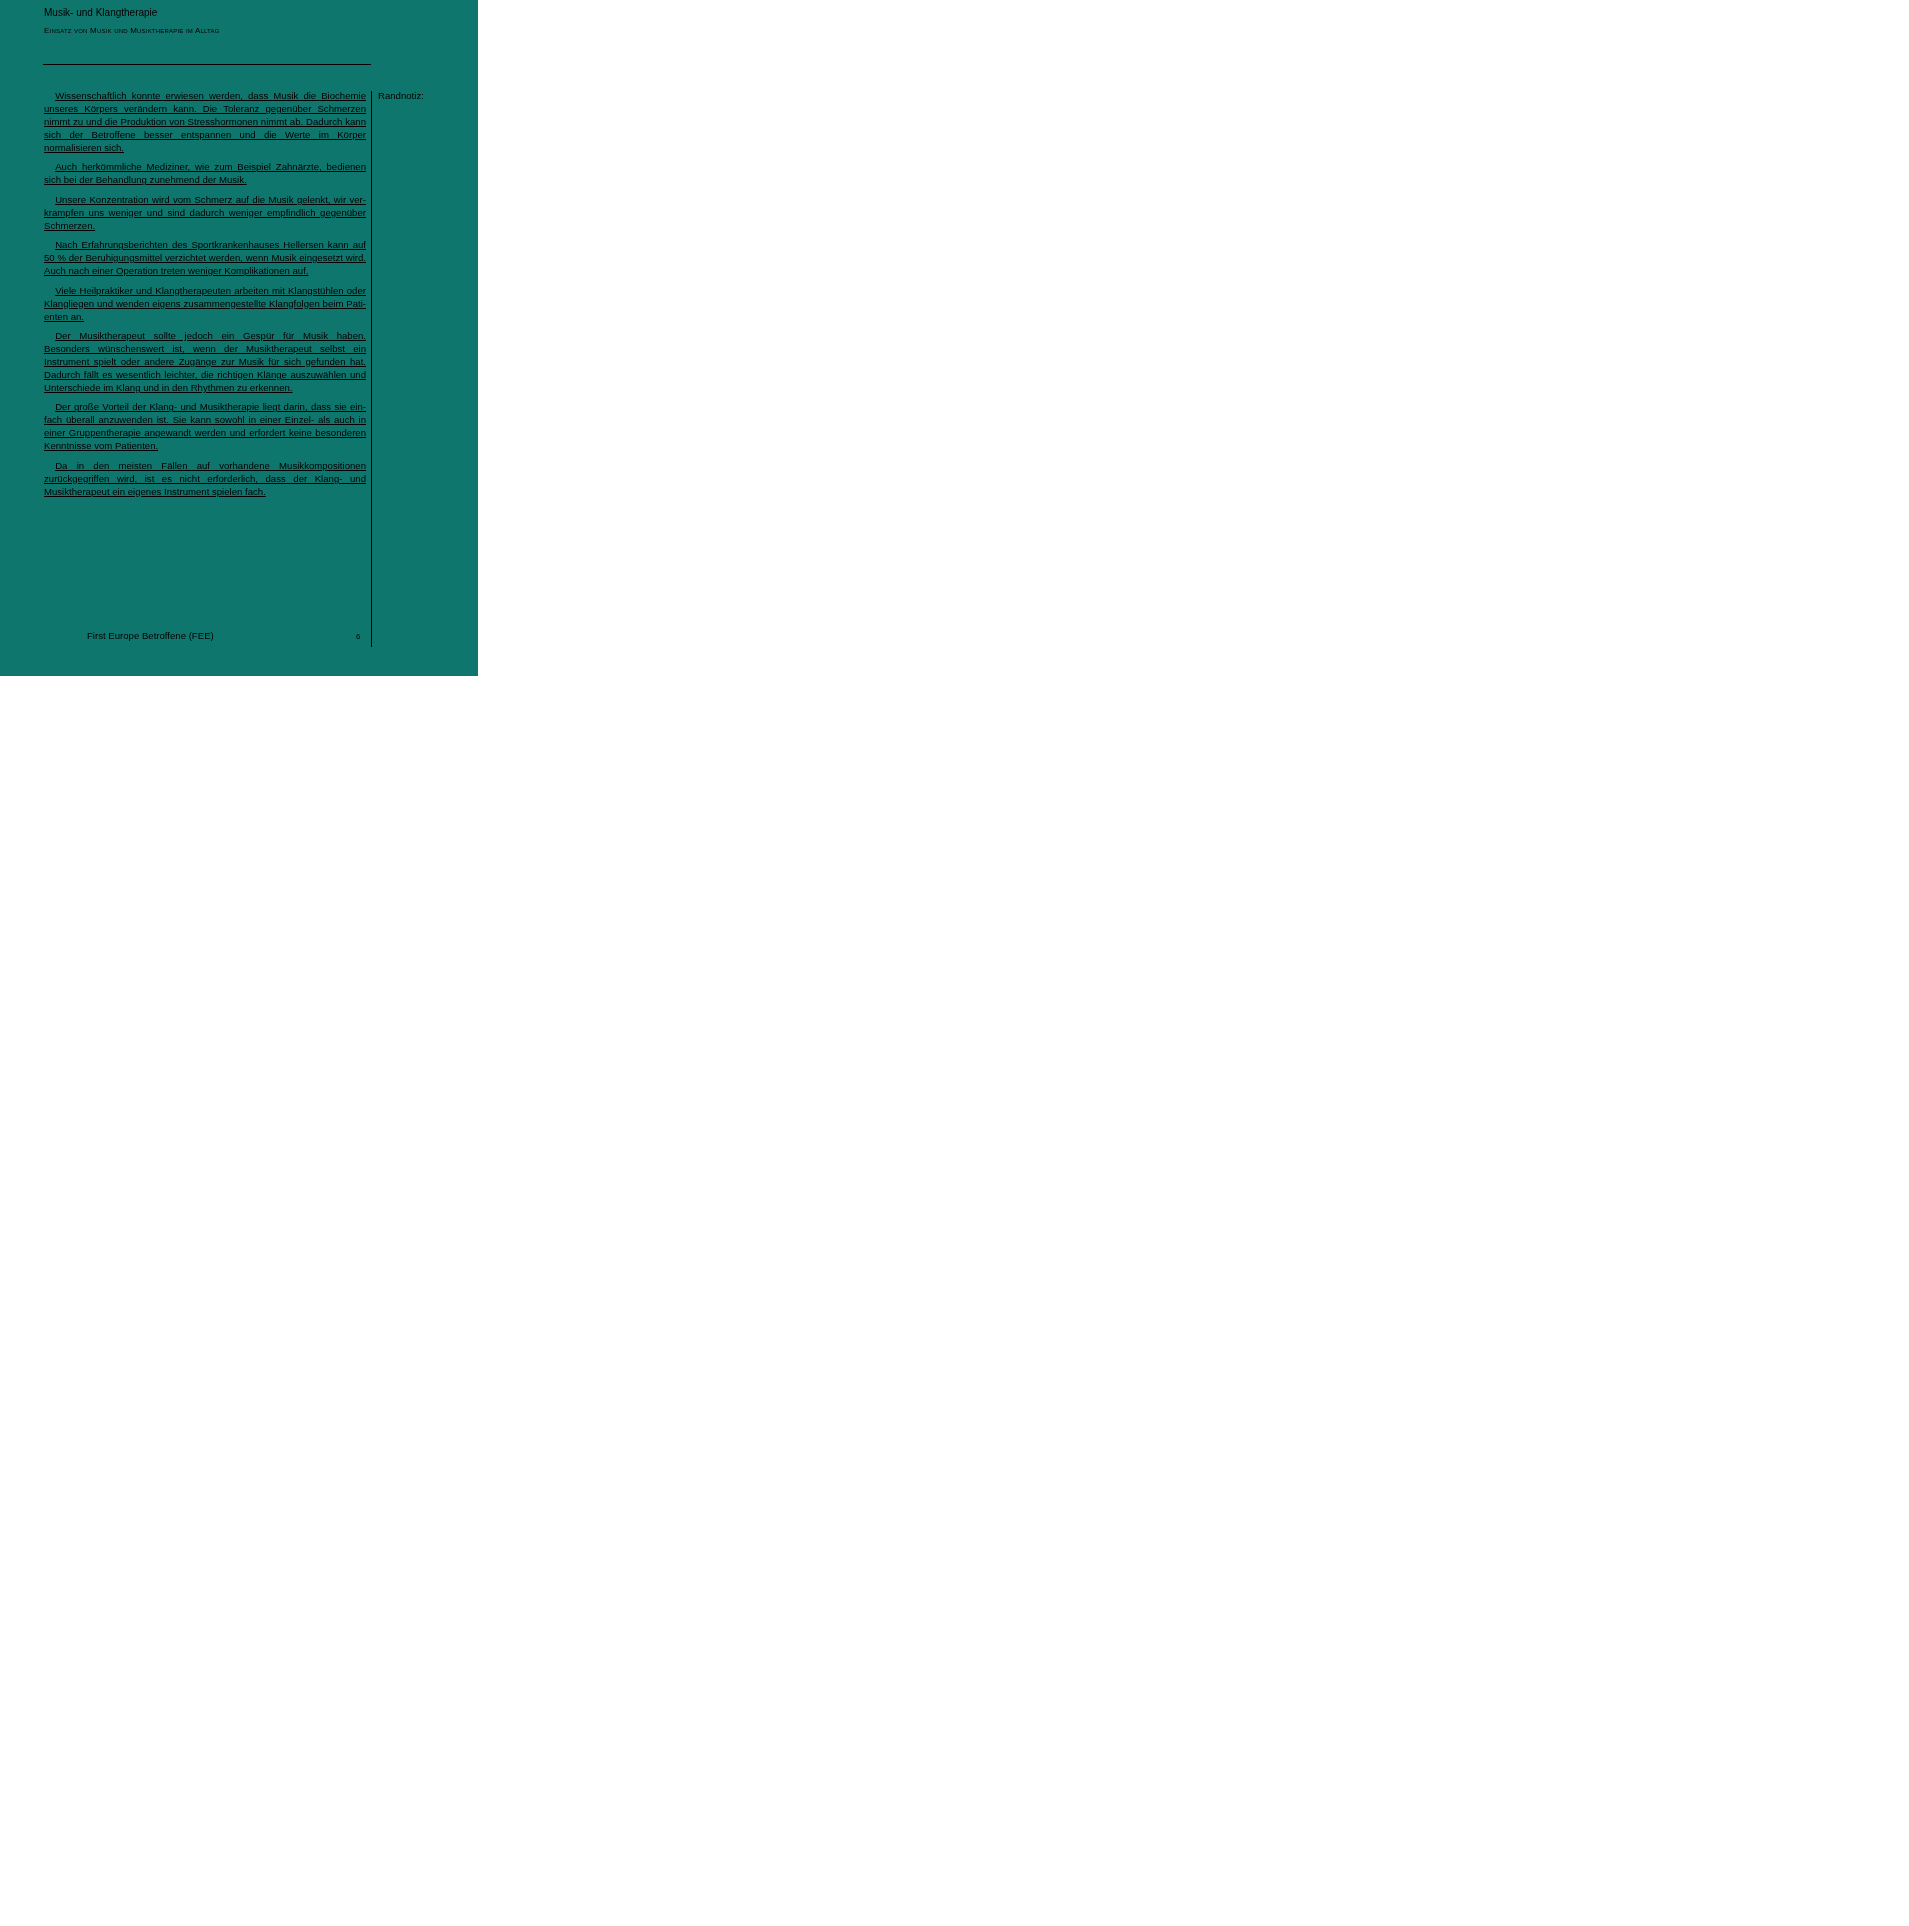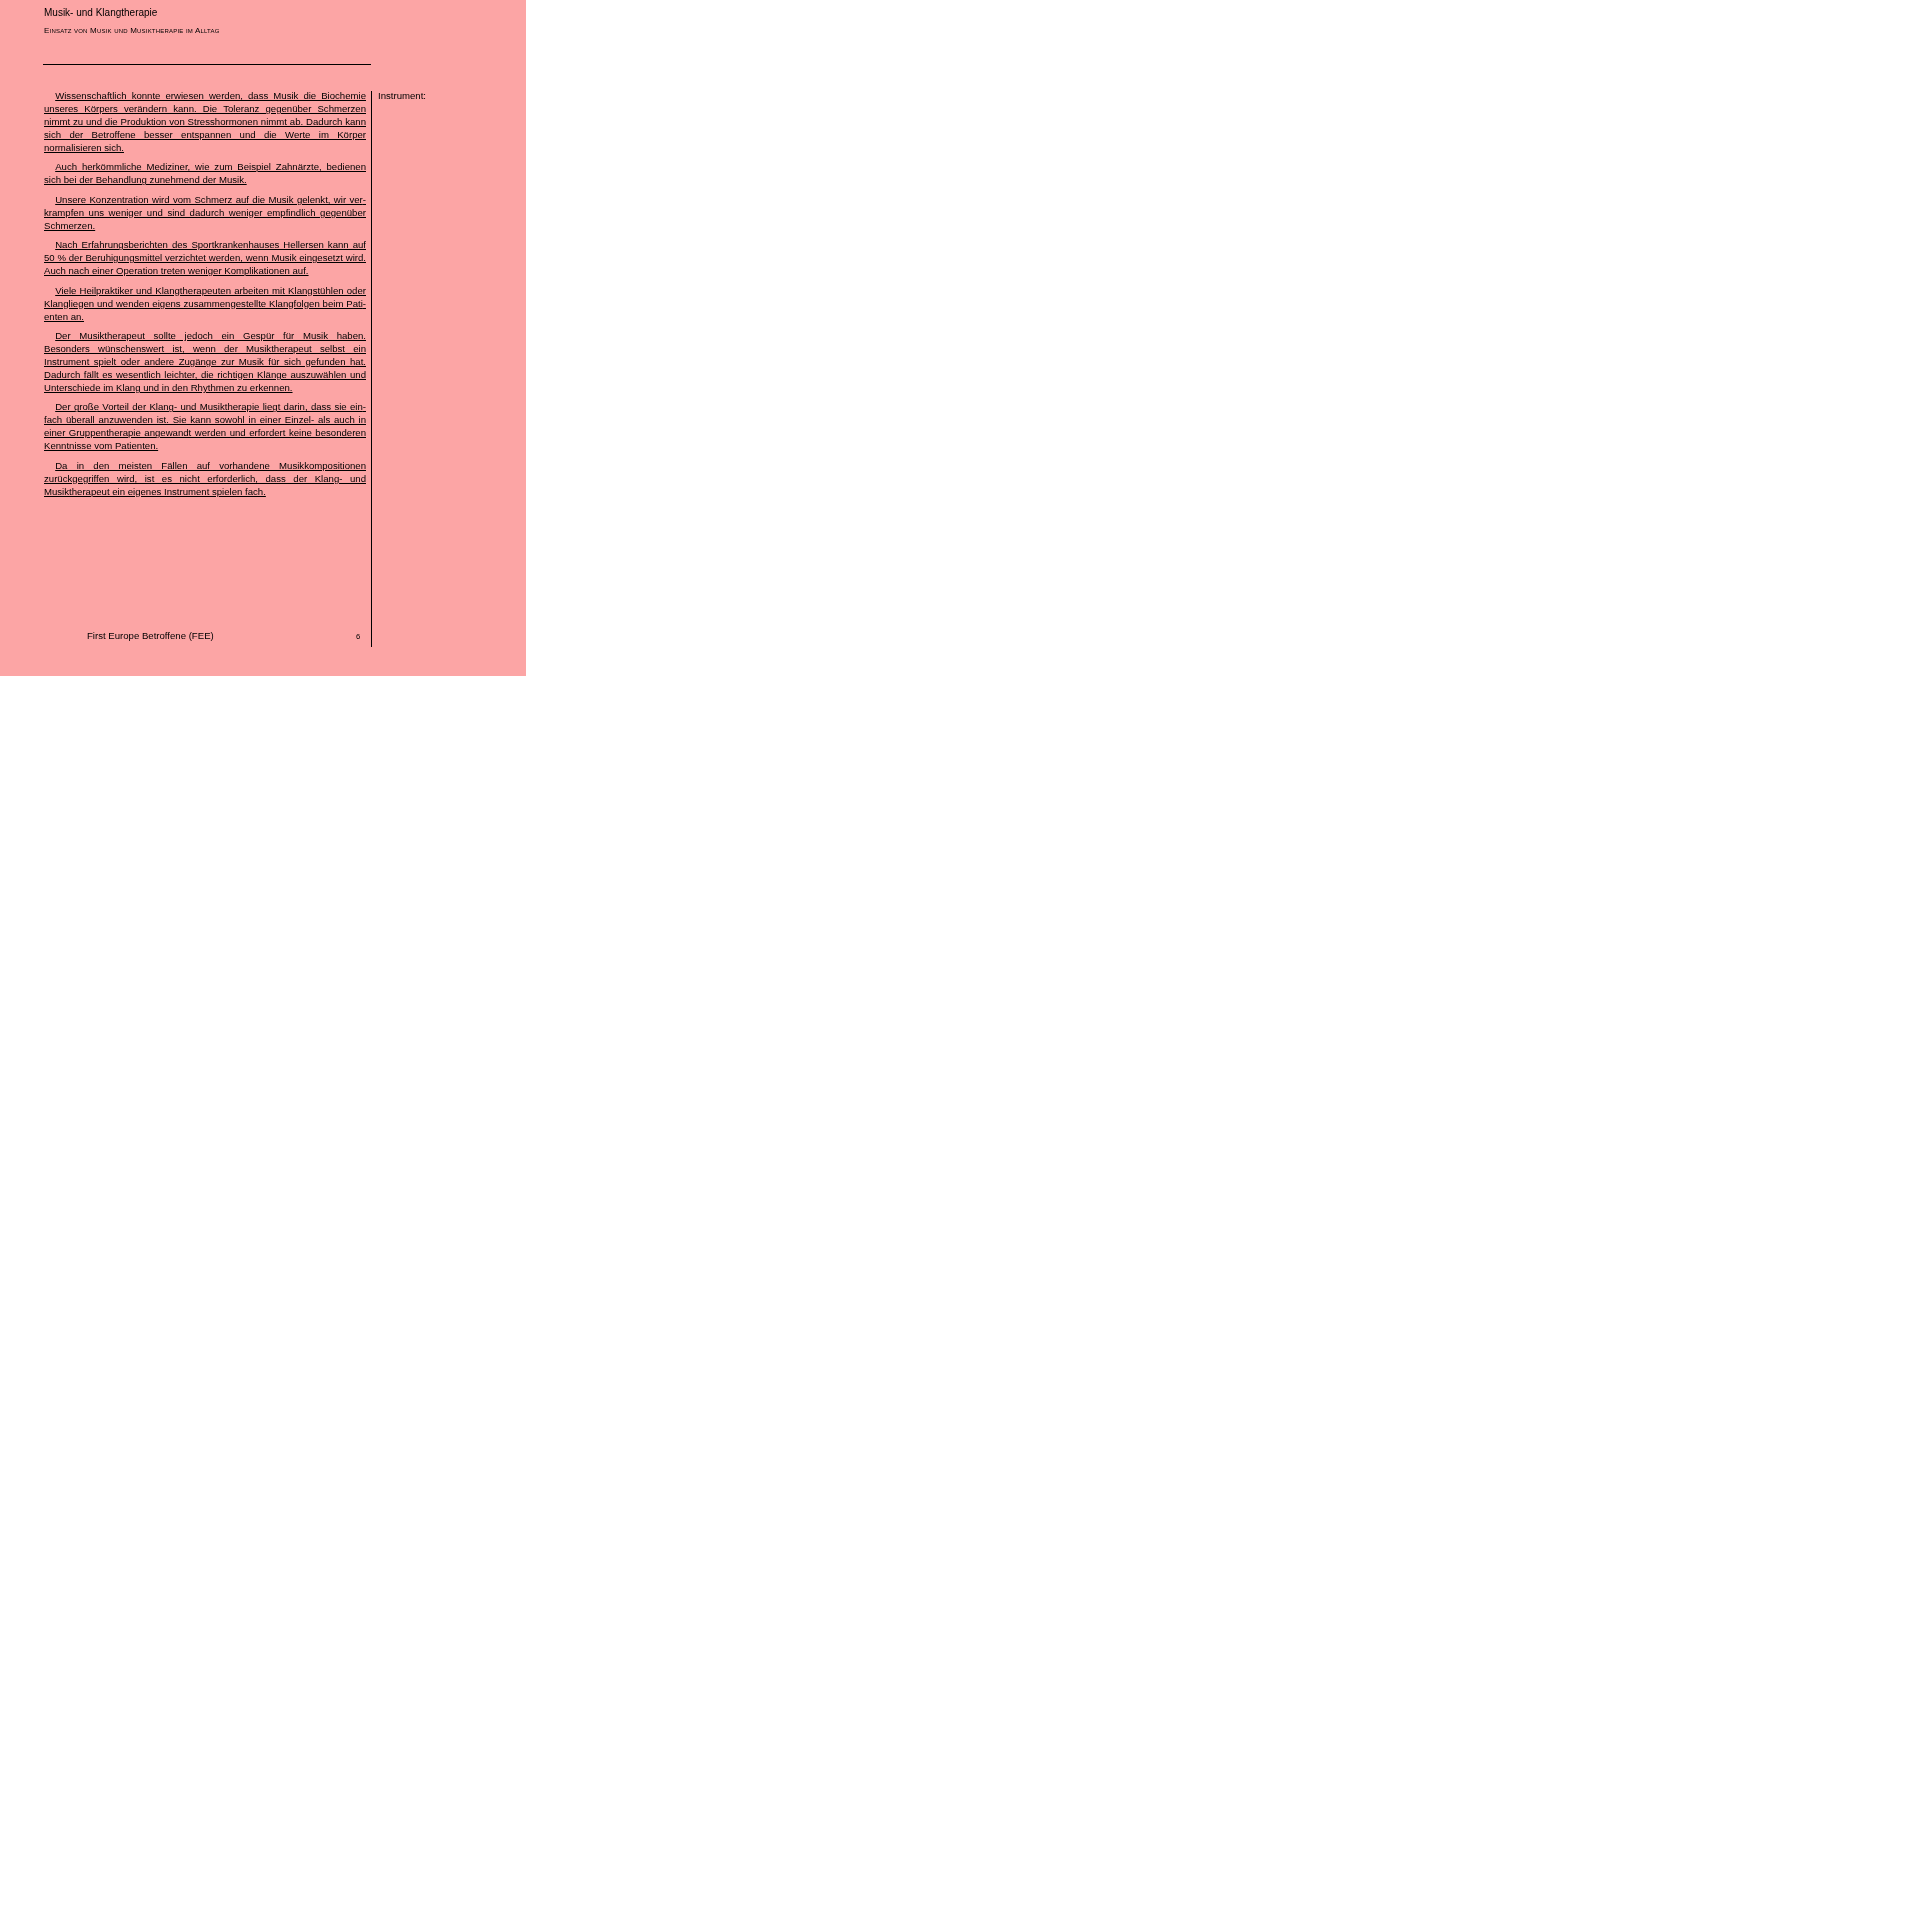--- a/index.html
+++ b/index.html
@@ -1,25 +1,24 @@
 <!DOCTYPE html>
 <html lang="de" style="font-size:6.2px"><head>
 <meta charset="utf-8">
 <title>Musik- und Klangtherapie</title>
 <style>
   html, body { margin:0; padding:0; background:#ffffff; }
   .page {
     position:relative;
     width:478px;
     height:676px;
-    background:#fca5a5;
+    background:#0f766e;
     color:#000000;
     font-family:"Liberation Sans", sans-serif;
     overflow:hidden;
-    padding-left:48px;
   }
   .title {
     position:absolute;
     left:44px; top:7px;
     font-size:10px;
     font-weight:400;
     margin:0;
     white-space:nowrap;
   }
   .subtitle {
@@ -92,20 +91,20 @@
       <p>Unsere Konzentration wird vom Schmerz auf die Musik gelenkt, wir ver­krampfen uns weniger und sind dadurch weniger empfindlich gegenüber Schmerzen.</p>
       <p>Nach Erfahrungsberichten des Sportkrankenhauses Hellersen kann auf 50 % der Beruhigungsmittel verzichtet werden, wenn Musik eingesetzt wird. Auch nach einer Operation treten weniger Komplikationen auf.</p>
       <p>Viele Heilpraktiker und Klangtherapeuten arbeiten mit Klangstühlen oder Klangliegen und wenden eigens zusammengestellte Klangfolgen beim Pati­enten an.</p>
       <p>Der Musiktherapeut sollte jedoch ein Gespür für Musik haben. Besonders wünschenswert ist, wenn der Musiktherapeut selbst ein Instrument spielt oder andere Zugänge zur Musik für sich gefunden hat. Dadurch fällt es we­sentlich leichter, die richtigen Klänge auszuwählen und Unterschiede im Klang und in den Rhythmen zu erkennen.</p>
       <p>Der große Vorteil der Klang- und Musiktherapie liegt darin, dass sie ein­fach überall anzuwenden ist. Sie kann sowohl in einer Einzel- als auch in ei­ner Gruppentherapie angewandt werden und erfordert keine besonderen Kenntnisse vom Patienten.</p>
       <p>Da in den meisten Fällen auf vorhandene Musikkompositionen zurückgeg­riffen wird, ist es nicht erforderlich, dass der Klang- und Musiktherapeut ein eigenes Instrument spielen fach.</p>
     </div>
 
   <div class="margin-line"></div>
 
-  <div class="margin-note">Instrument:</div>
+  <div class="margin-note">Randnotiz:</div>
 
   <div class="footer-org">First Europe Betroffene (FEE)</div>
 
   <div class="footer-page">6</div>
 
 </div>
 
 
 </body></html>

